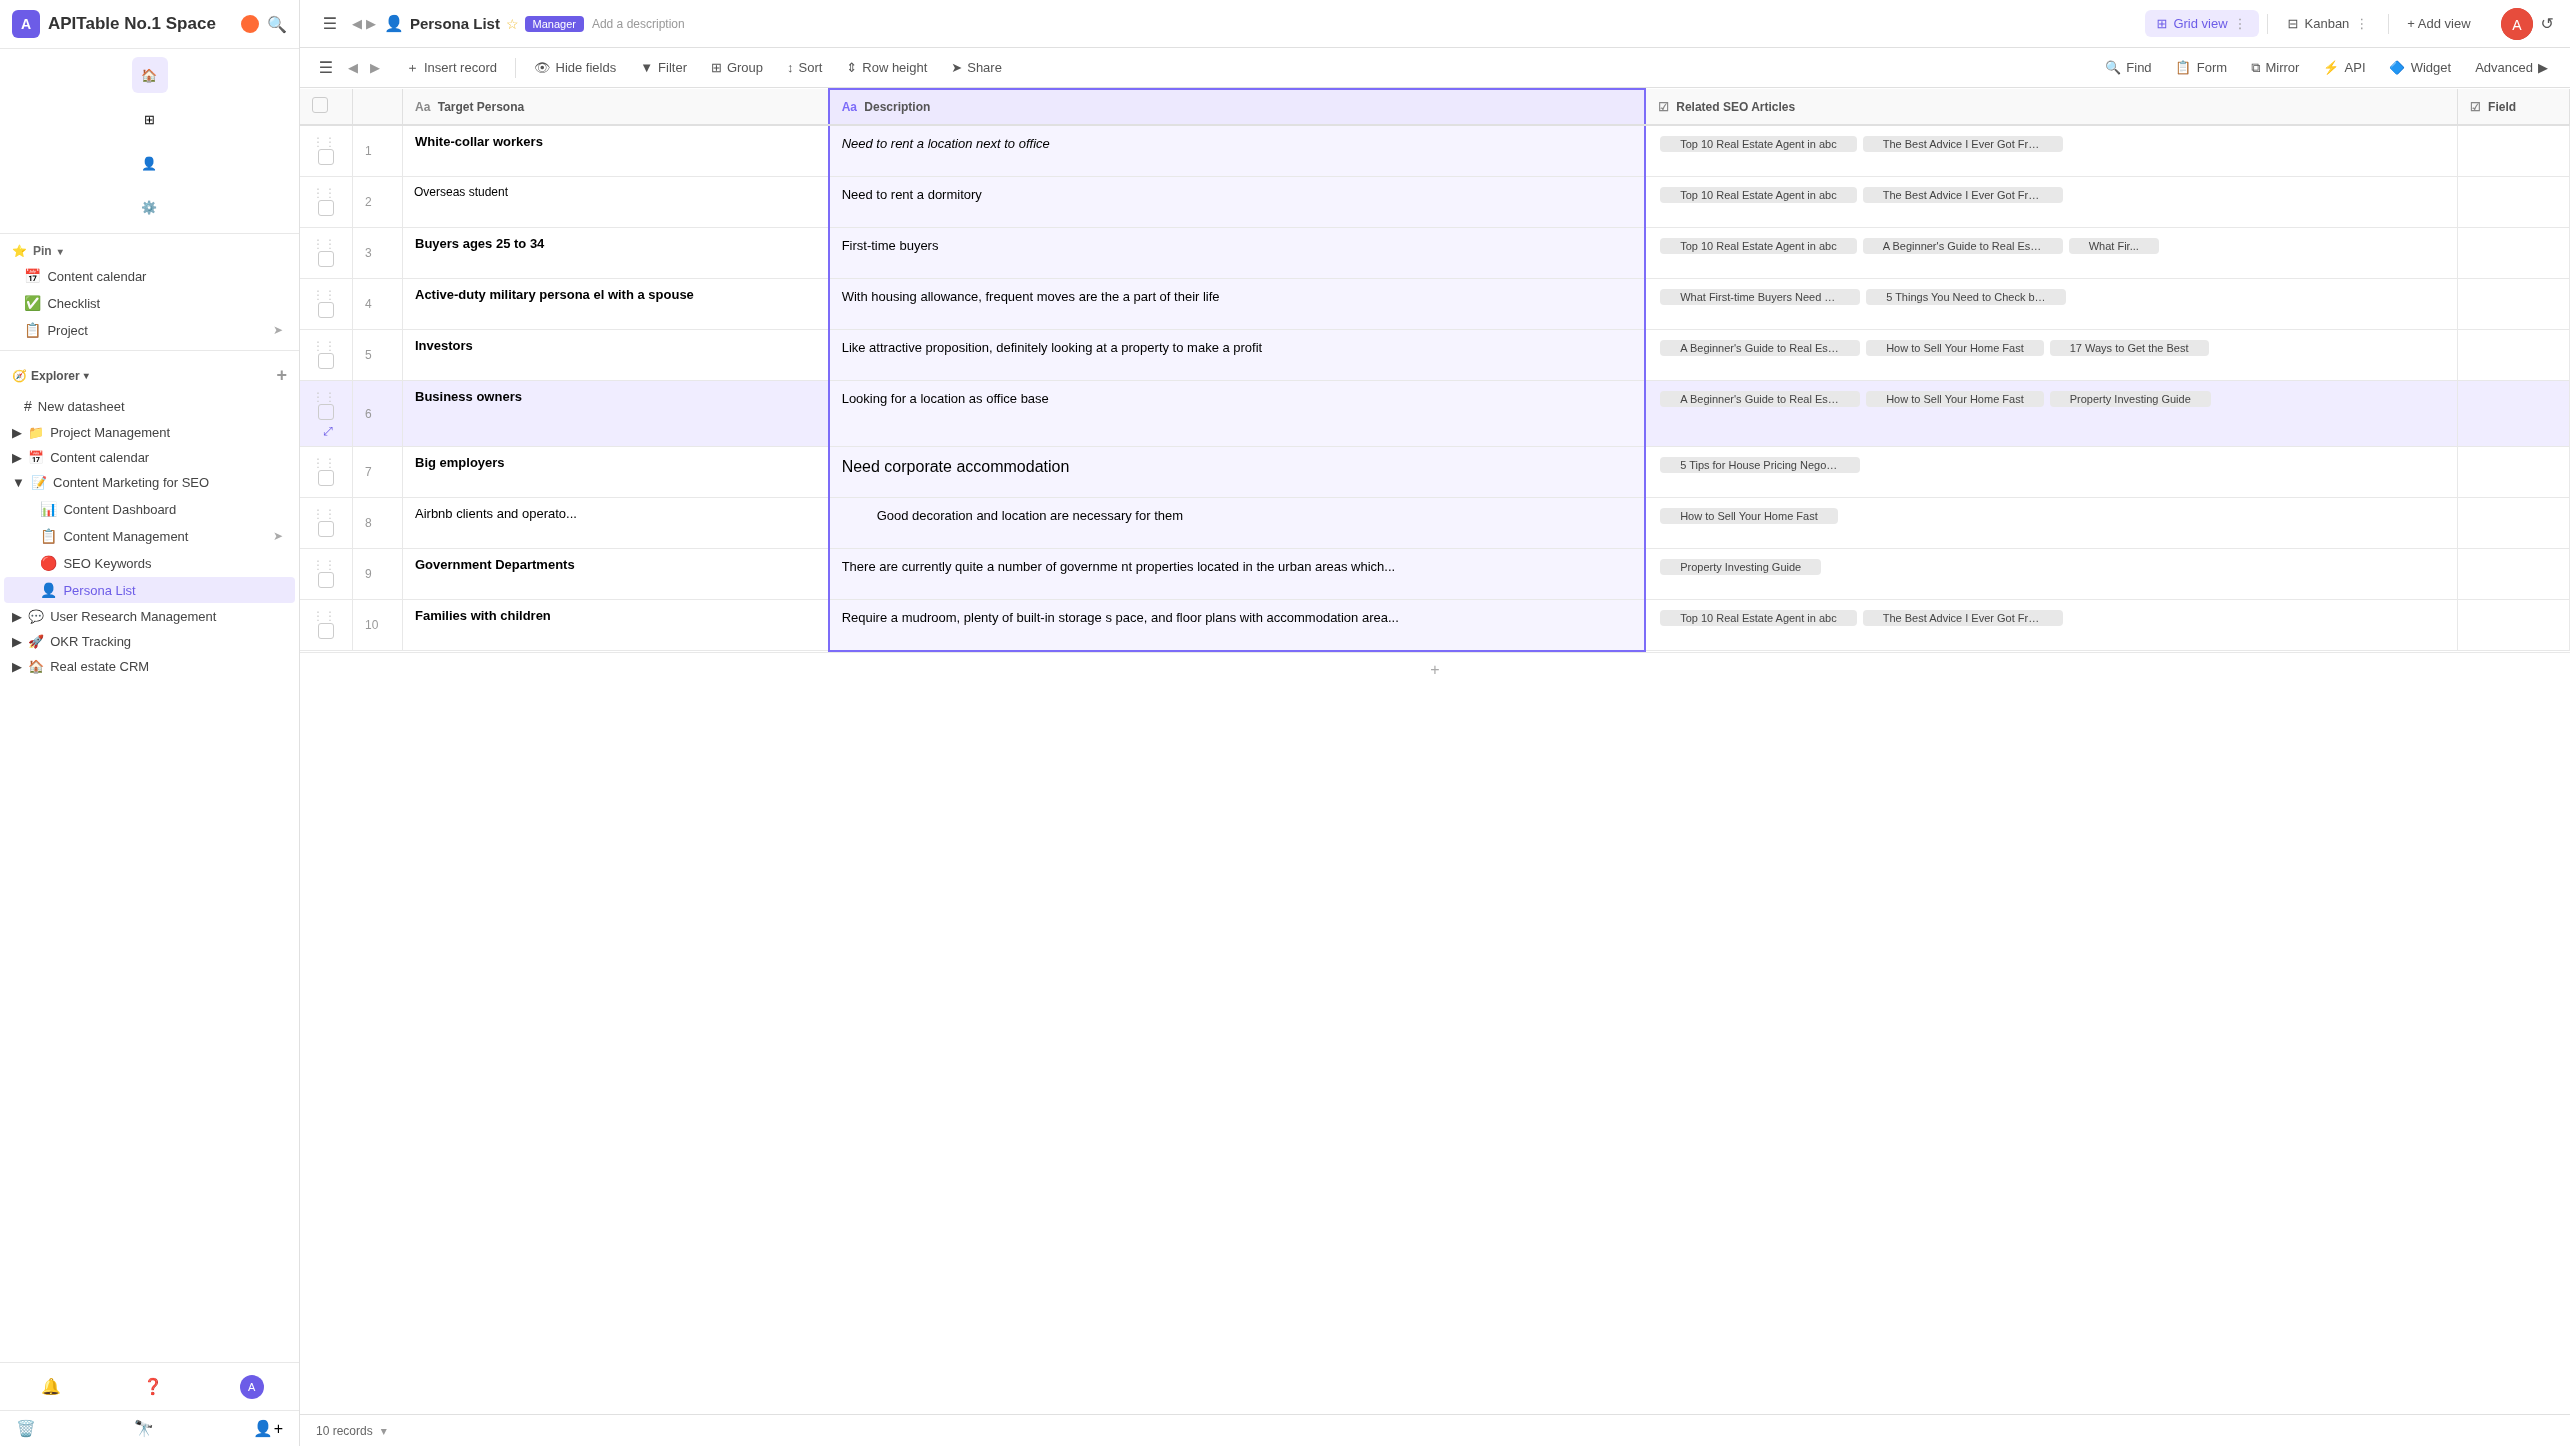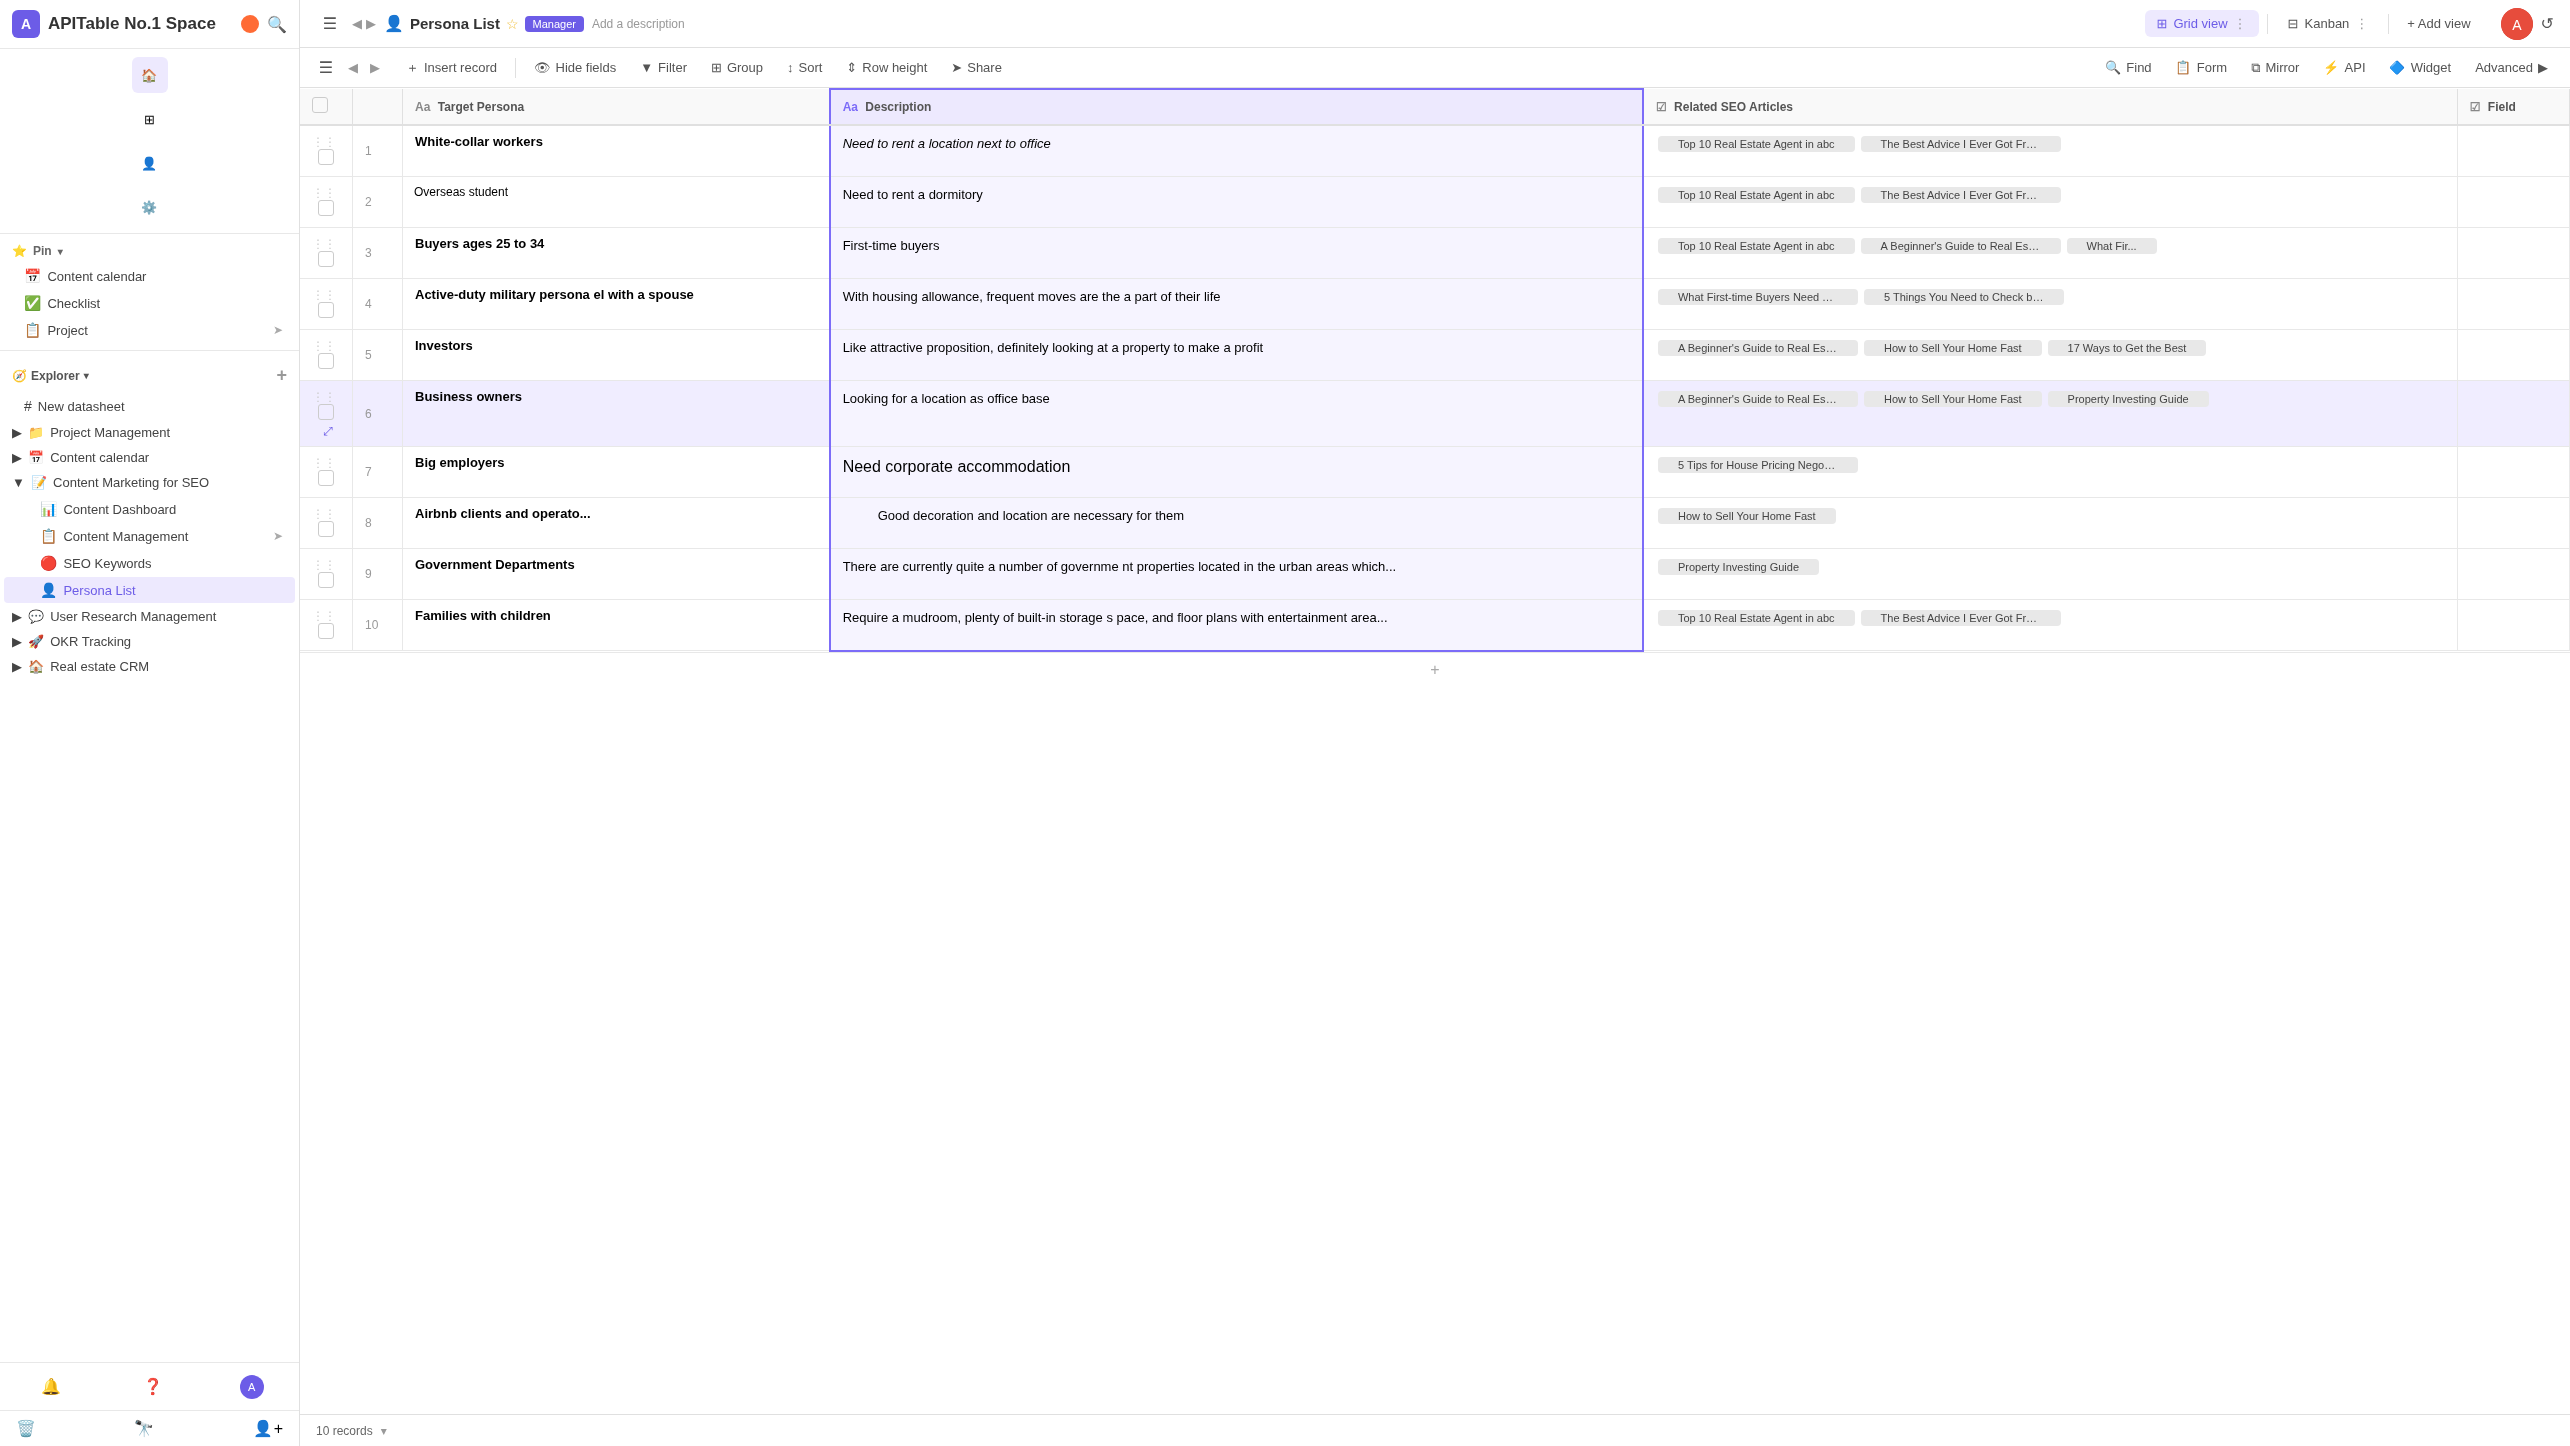--- a/index.html
+++ b/index.html
@@ -417,21 +417,21 @@
             <td>
               <div class="tag-wrap">
                 <span class="tag">5 Tips for House Pricing Negotiation</span>
               </div>
             </td>
             <td></td>
           </tr>
           <tr>
             <td style="vertical-align: middle; text-align: center;"><span class="row-handle" style="margin-right: 4px; font-size: 12px;">⋮⋮</span><span class="checkbox" style="display: inline-block;"></span></td>
             <td class="row-num">8</td>
-            <td style="font-weight: 700; font-size: 13px;">Airbnb clients and operato...</td>
+            <td style="font-weight: 400; font-size: 13px;">Airbnb clients and operato...</td>
             <td class="description-col-cell" style="font-size: 13px; line-height: 1.5; padding-left: 47px;">Good decoration and location are necessary for them</td>
             <td>
               <div class="tag-wrap">
                 <span class="tag">How to Sell Your Home Fast</span>
               </div>
             </td>
             <td></td>
           </tr>
           <tr>
             <td style="vertical-align: middle; text-align: center;"><span class="row-handle" style="margin-right: 4px; font-size: 12px;">⋮⋮</span><span class="checkbox" style="display: inline-block;"></span></td>
@@ -442,21 +442,21 @@
               <div class="tag-wrap">
                 <span class="tag">Property Investing Guide</span>
               </div>
             </td>
             <td></td>
           </tr>
           <tr>
             <td style="vertical-align: middle; text-align: center;"><span class="row-handle" style="margin-right: 4px; font-size: 12px;">⋮⋮</span><span class="checkbox" style="display: inline-block;"></span></td>
             <td class="row-num">10</td>
             <td style="font-weight: 600; font-size: 13px;">Families with children</td>
-            <td class="description-col-cell" style="font-size: 13px; line-height: 1.5;">Require a mudroom, plenty of built-in storage s pace, and floor plans with entertainment area...</td>
+            <td class="description-col-cell" style="font-size: 13px; line-height: 1.5;">Require a mudroom, plenty of built-in storage s pace, and floor plans with accommodation area...</td>
             <td>
               <div class="tag-wrap">
                 <span class="tag">Top 10 Real Estate Agent in abc</span>
                 <span class="tag">The Best Advice I Ever Got From A Real Estate Age...</span>
               </div>
             </td>
             <td></td>
           </tr>
         </tbody>
     </table>

